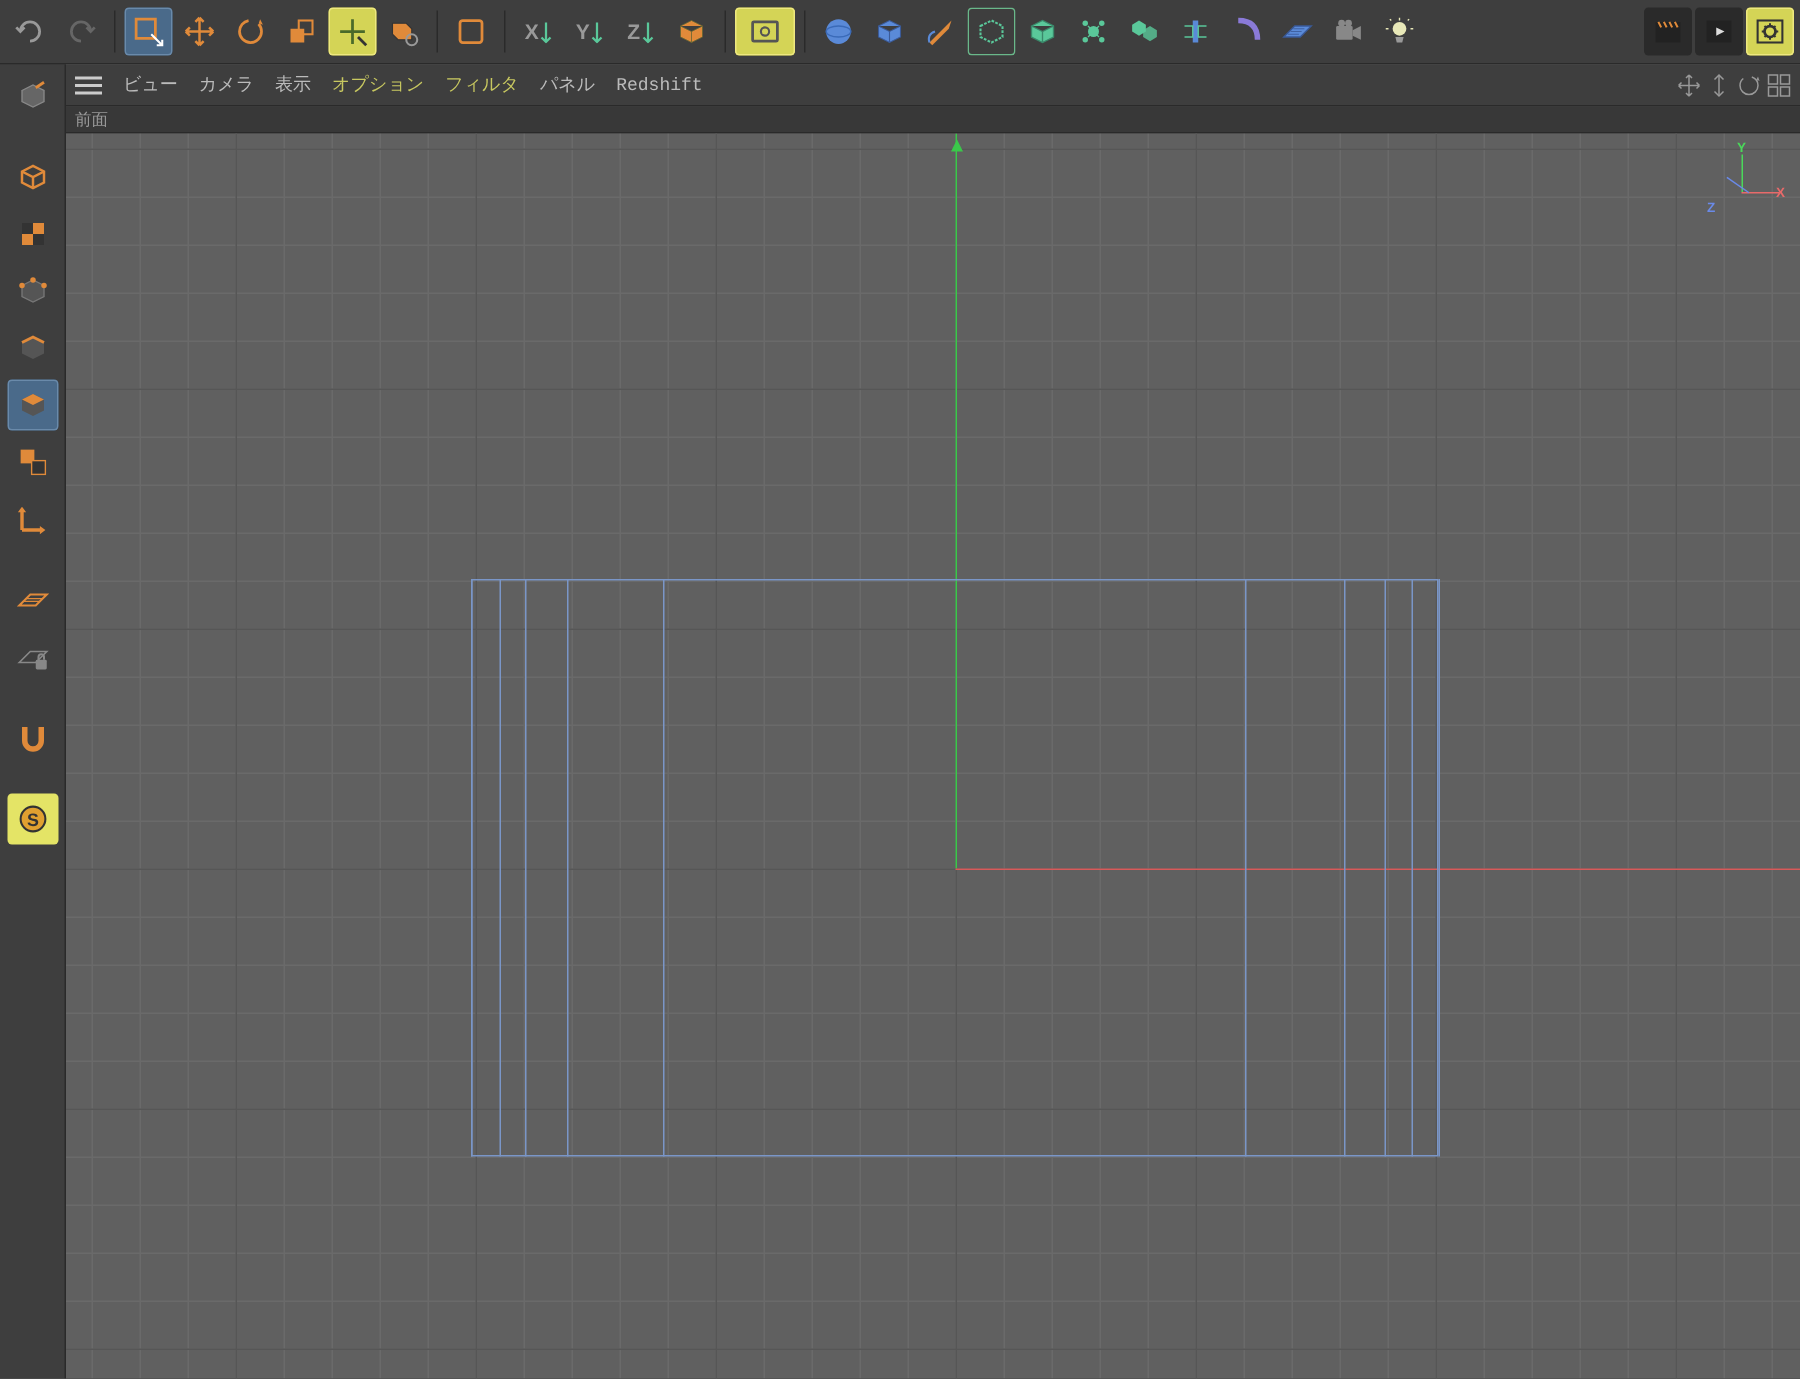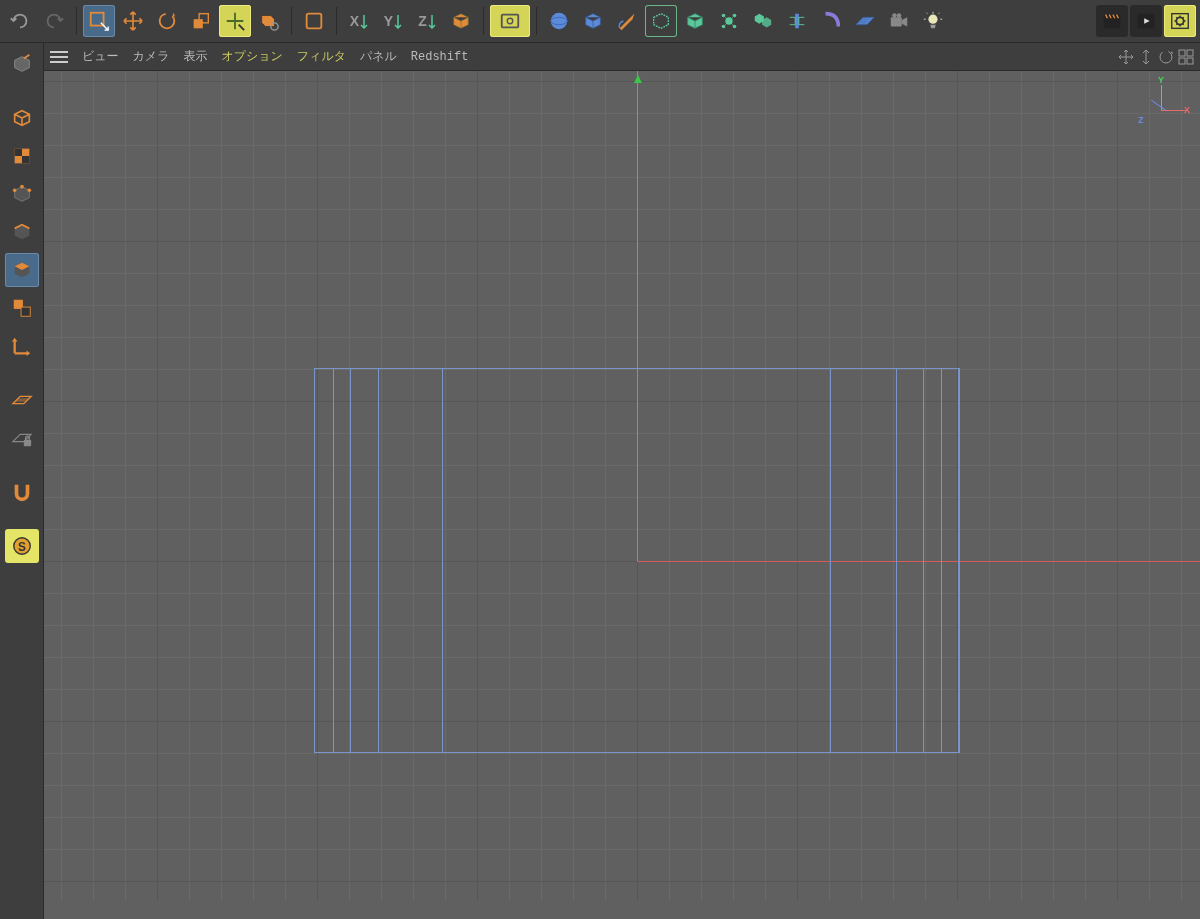--- a/index.html
+++ b/index.html
@@ -373,20 +373,21 @@
             </svg></div>
         <div style="width:16px;height:16px;cursor:pointer">
           <svg viewBox="0 0 16 16">
               <rect x="1" y="1" width="6" height="6" fill="none" stroke="#999"></rect>
               <rect x="9" y="1" width="6" height="6" fill="none" stroke="#999"></rect>
               <rect x="1" y="9" width="6" height="6" fill="none" stroke="#999"></rect>
               <rect x="9" y="9" width="6" height="6" fill="none" stroke="#999"></rect>
             </svg></div>
       </div>
     </div>
+    <div class="view-label-bar"><span>前面</span></div>
     <div class="viewport" id="vp">
 
     <div class="grid-line" style="left: 17px; top: 0px; width: 1px; height: 830px;"></div>
         <div class="grid-line" style="left: 49px; top: 0px; width: 1px; height: 830px;"></div>
         <div class="grid-line" style="left: 81px; top: 0px; width: 1px; height: 830px;"></div>
         <div class="grid-line" style="left: 113px; top: 0px; width: 1px; height: 830px;"></div>
         <div class="grid-line" style="left: 145px; top: 0px; width: 1px; height: 830px;"></div>
         <div class="grid-line" style="left: 177px; top: 0px; width: 1px; height: 830px;"></div>
         <div class="grid-line" style="left: 209px; top: 0px; width: 1px; height: 830px;"></div>
         <div class="grid-line" style="left: 241px; top: 0px; width: 1px; height: 830px;"></div>

